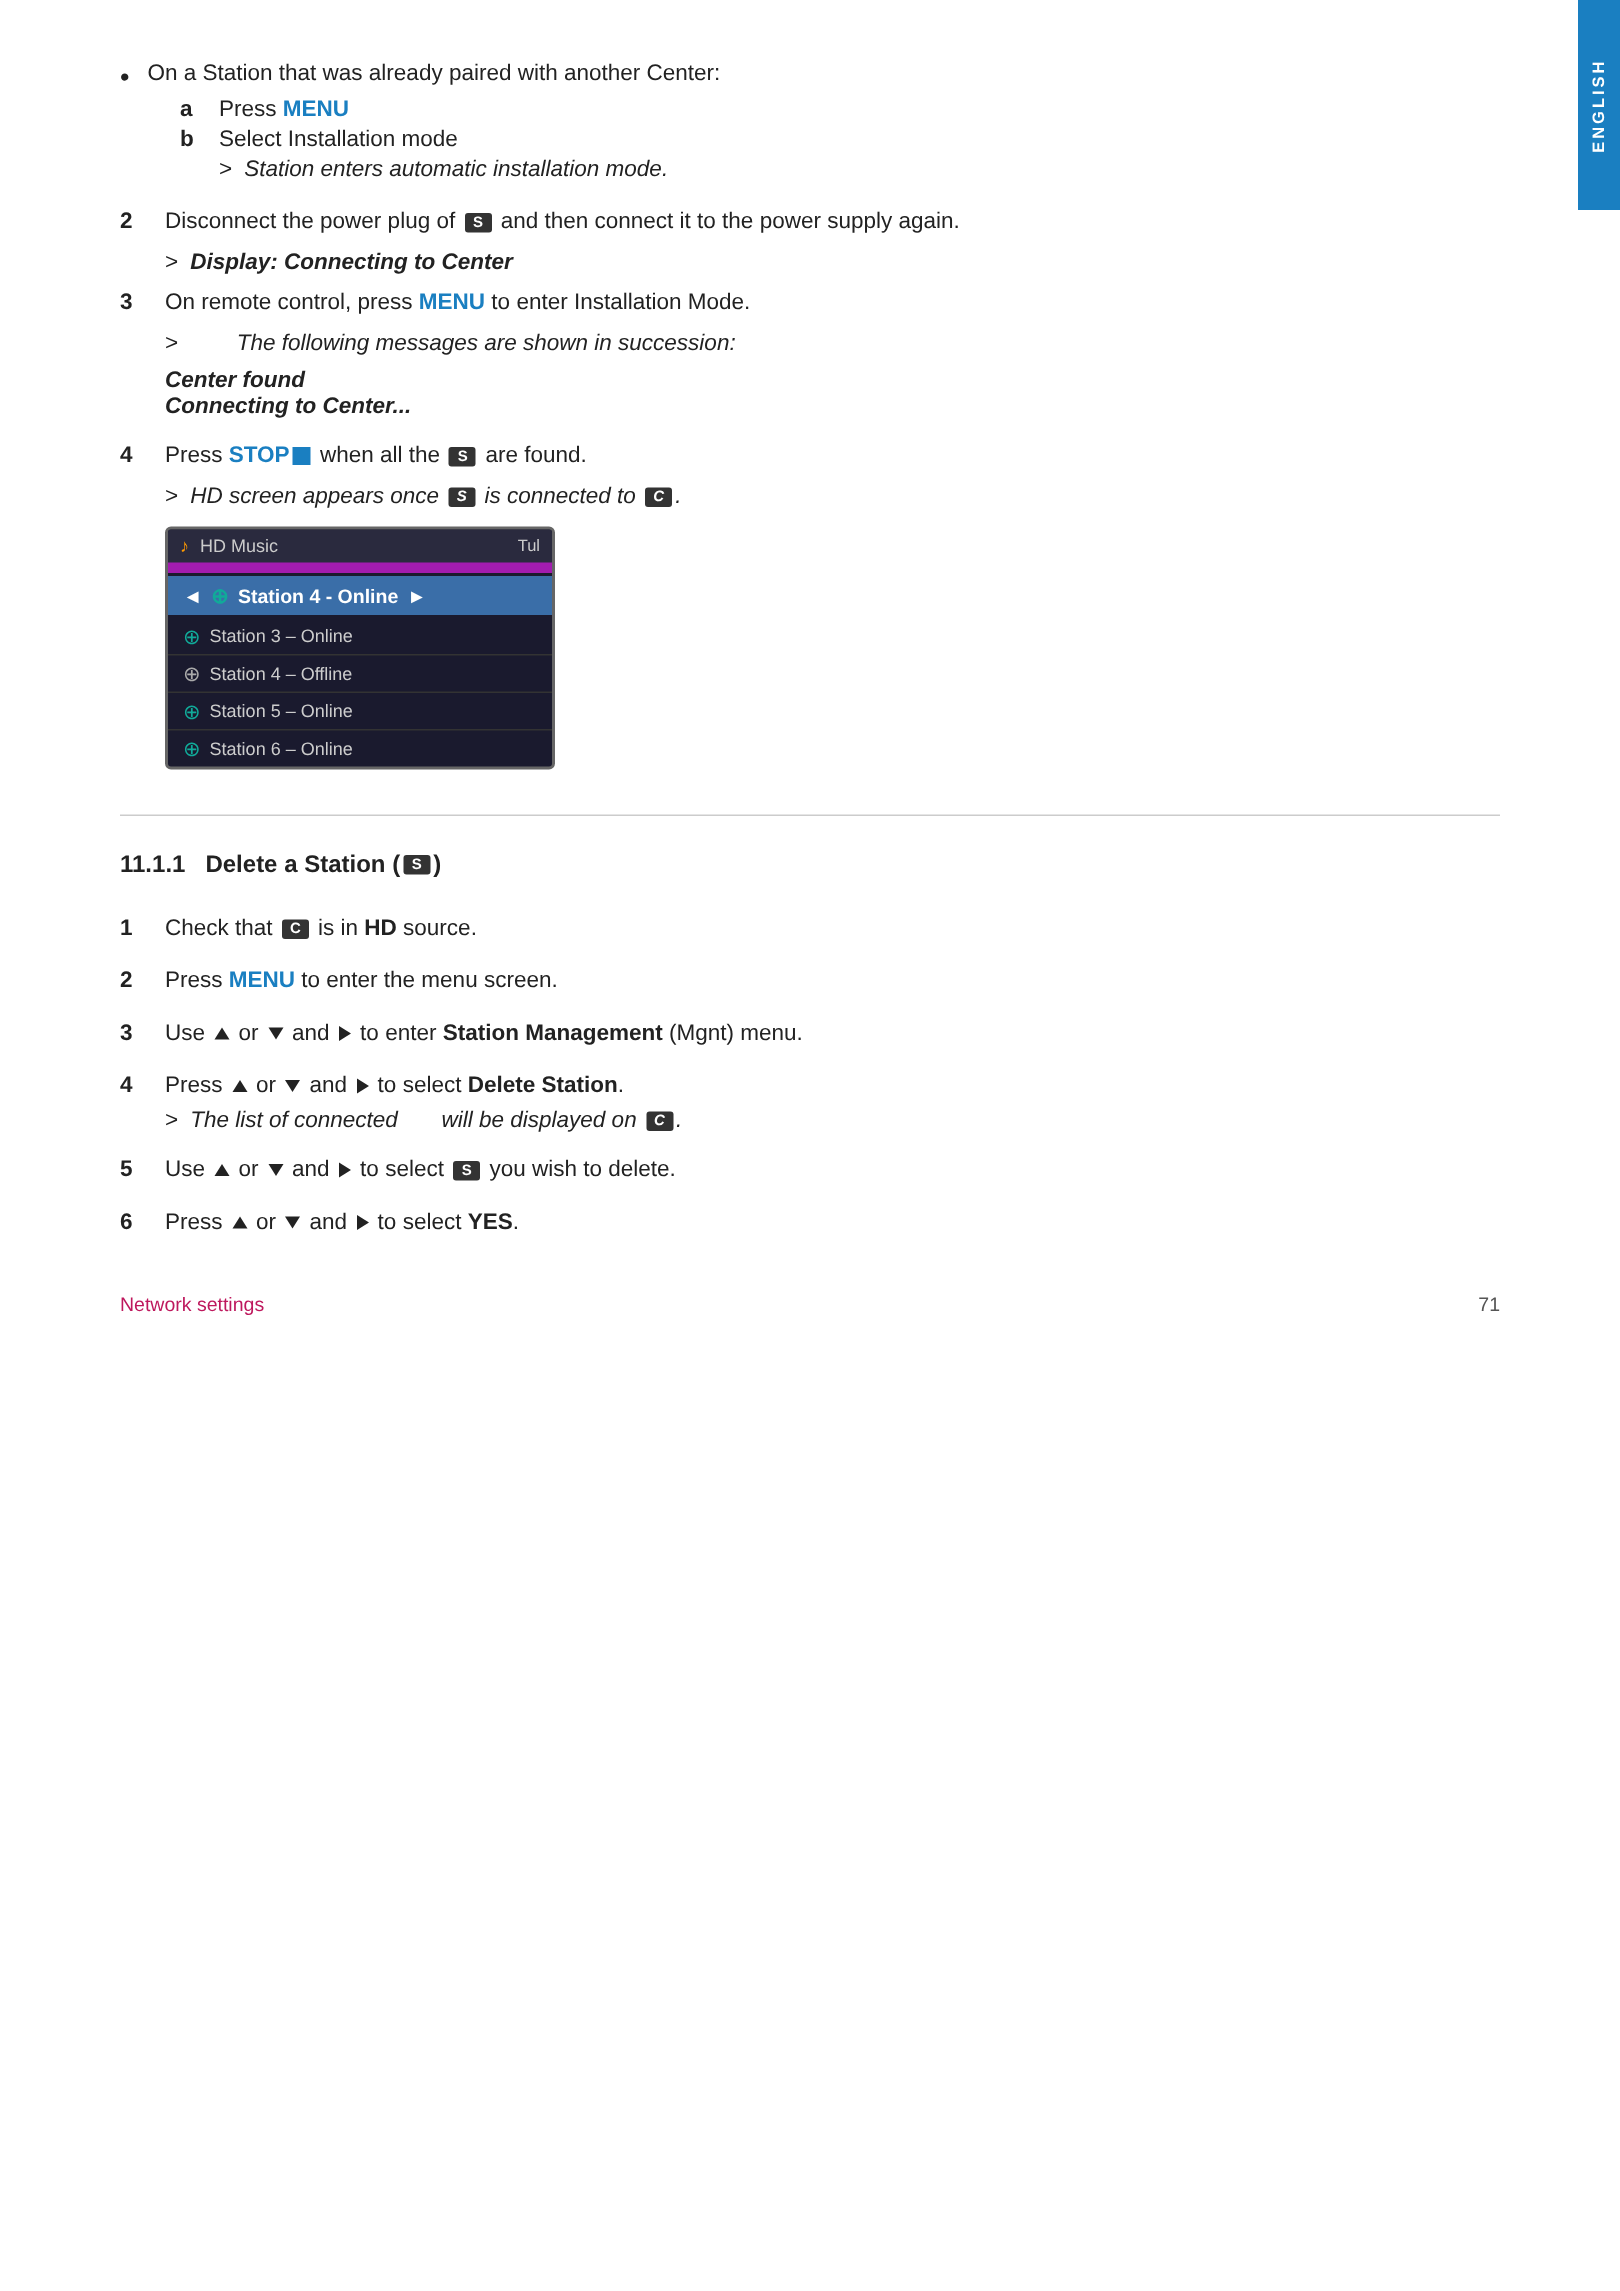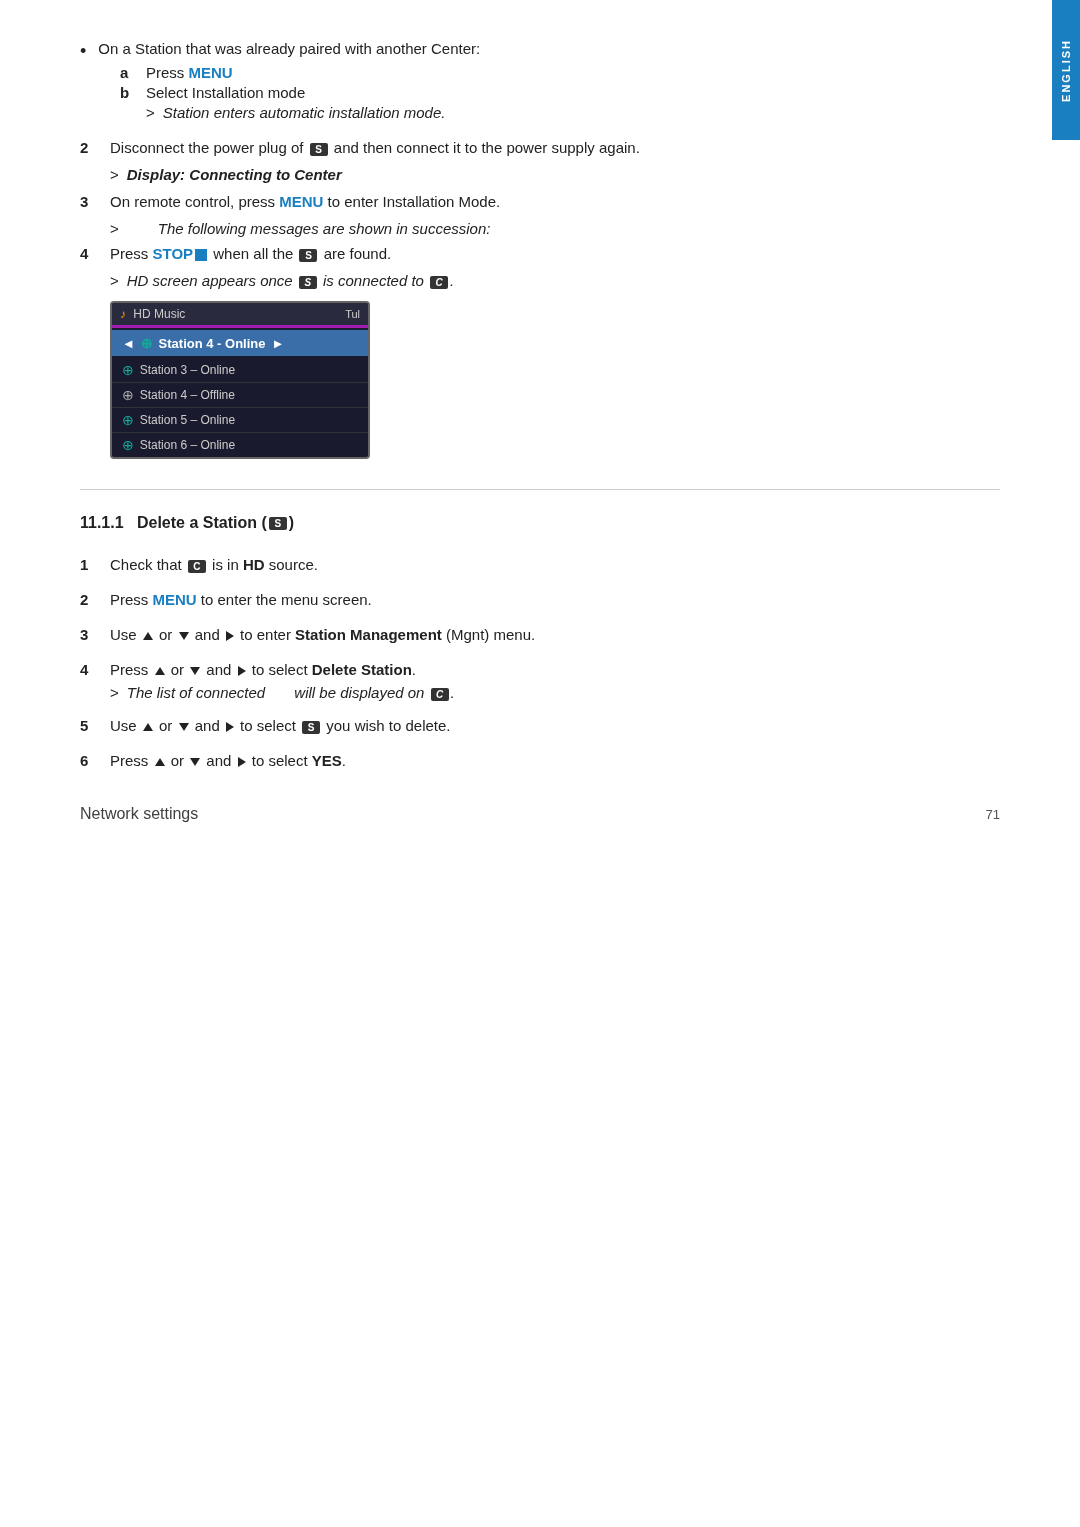--- a/index.html
+++ b/index.html
@@ -169,21 +169,21 @@
       overflow: hidden;
     }
     .screen-header {
       background: #2a2a3e;
       color: #ccc;
       font-size: 12px;
       padding: 4px 8px;
       display: flex;
       justify-content: space-between;
       align-items: center;
-      border-bottom: 3px solid #a21caf;
+      border-bottom: 7px solid #a21caf;
       text-align: center;
     }
     .screen-header-icon {
       color: #f90;
       margin-right: 4px;
     }
     .screen-header-title {
       color: #ccc;
       font-size: 12px;
     }
@@ -233,22 +233,22 @@
       position: absolute;
       bottom: 24px;
       left: 80px;
       right: 80px;
       display: flex;
       justify-content: space-between;
       align-items: center;
       border-top: none;
     }
     .footer-text {
-      color: #404040;
-      font-size: 16px;
+      color: #be185d;
+      font-size: 13px;
     }
     .footer-page {
       font-size: 13px;
       color: #555;
     }
 
     
     .tri-up { display: inline-block; width: 0; height: 0; border-left: 5px solid transparent; border-right: 5px solid transparent; border-bottom: 8px solid #222; vertical-align: middle; margin: 0 2px; }
     .tri-down { display: inline-block; width: 0; height: 0; border-left: 5px solid transparent; border-right: 5px solid transparent; border-top: 8px solid #222; vertical-align: middle; margin: 0 2px; }
     .tri-right { display: inline-block; width: 0; height: 0; border-top: 5px solid transparent; border-bottom: 5px solid transparent; border-left: 8px solid #222; vertical-align: middle; margin: 0 2px; }
@@ -297,20 +297,22 @@
   <div class="step" style="margin-top:10px;">
     <span class="step-num">3</span>
     <span class="step-content">
       On remote control, press <span class="menu-text">MENU</span> to enter Installation Mode.
     </span>
   </div>
   <div class="note-line">
     <span class="gt-arrow">&gt;</span>
     <span style="font-style:italic;margin-left:31px;">The following messages are shown in succession:</span>
   </div>
+  <span class="note-bold" style="margin-top:2px;">Center found</span>
+  <span class="note-bold" style="margin-bottom:16px;">Connecting to Center...</span>
 
 
   <div class="step">
     <span class="step-num">4</span>
     <span class="step-content">
       Press <span class="stop-text">STOP</span><span class="icon-stop"></span> when all the <span class="icon-s">S</span> are found.
     </span>
   </div>
   <div class="note-line">
     <span class="gt-arrow">&gt;</span>

